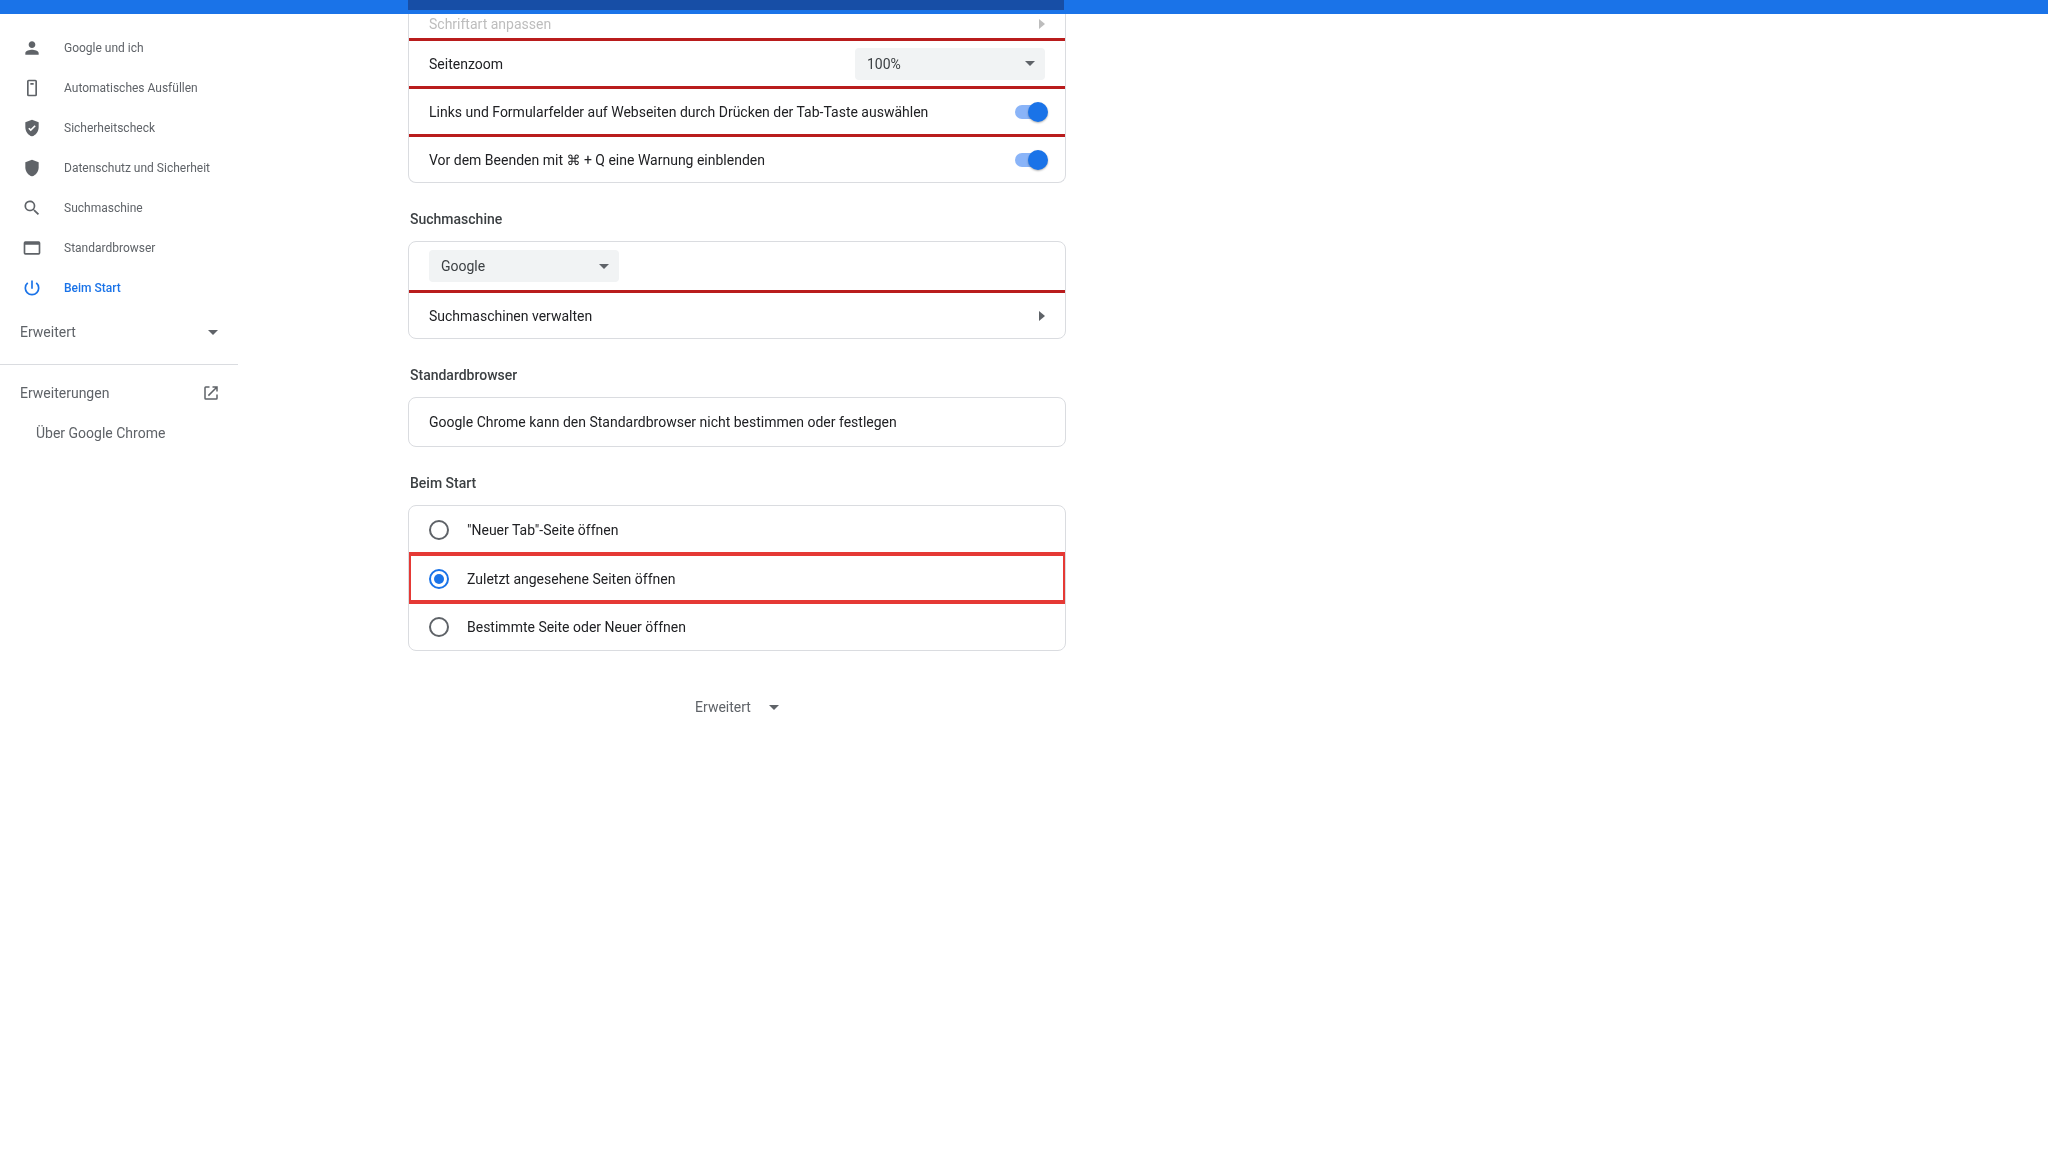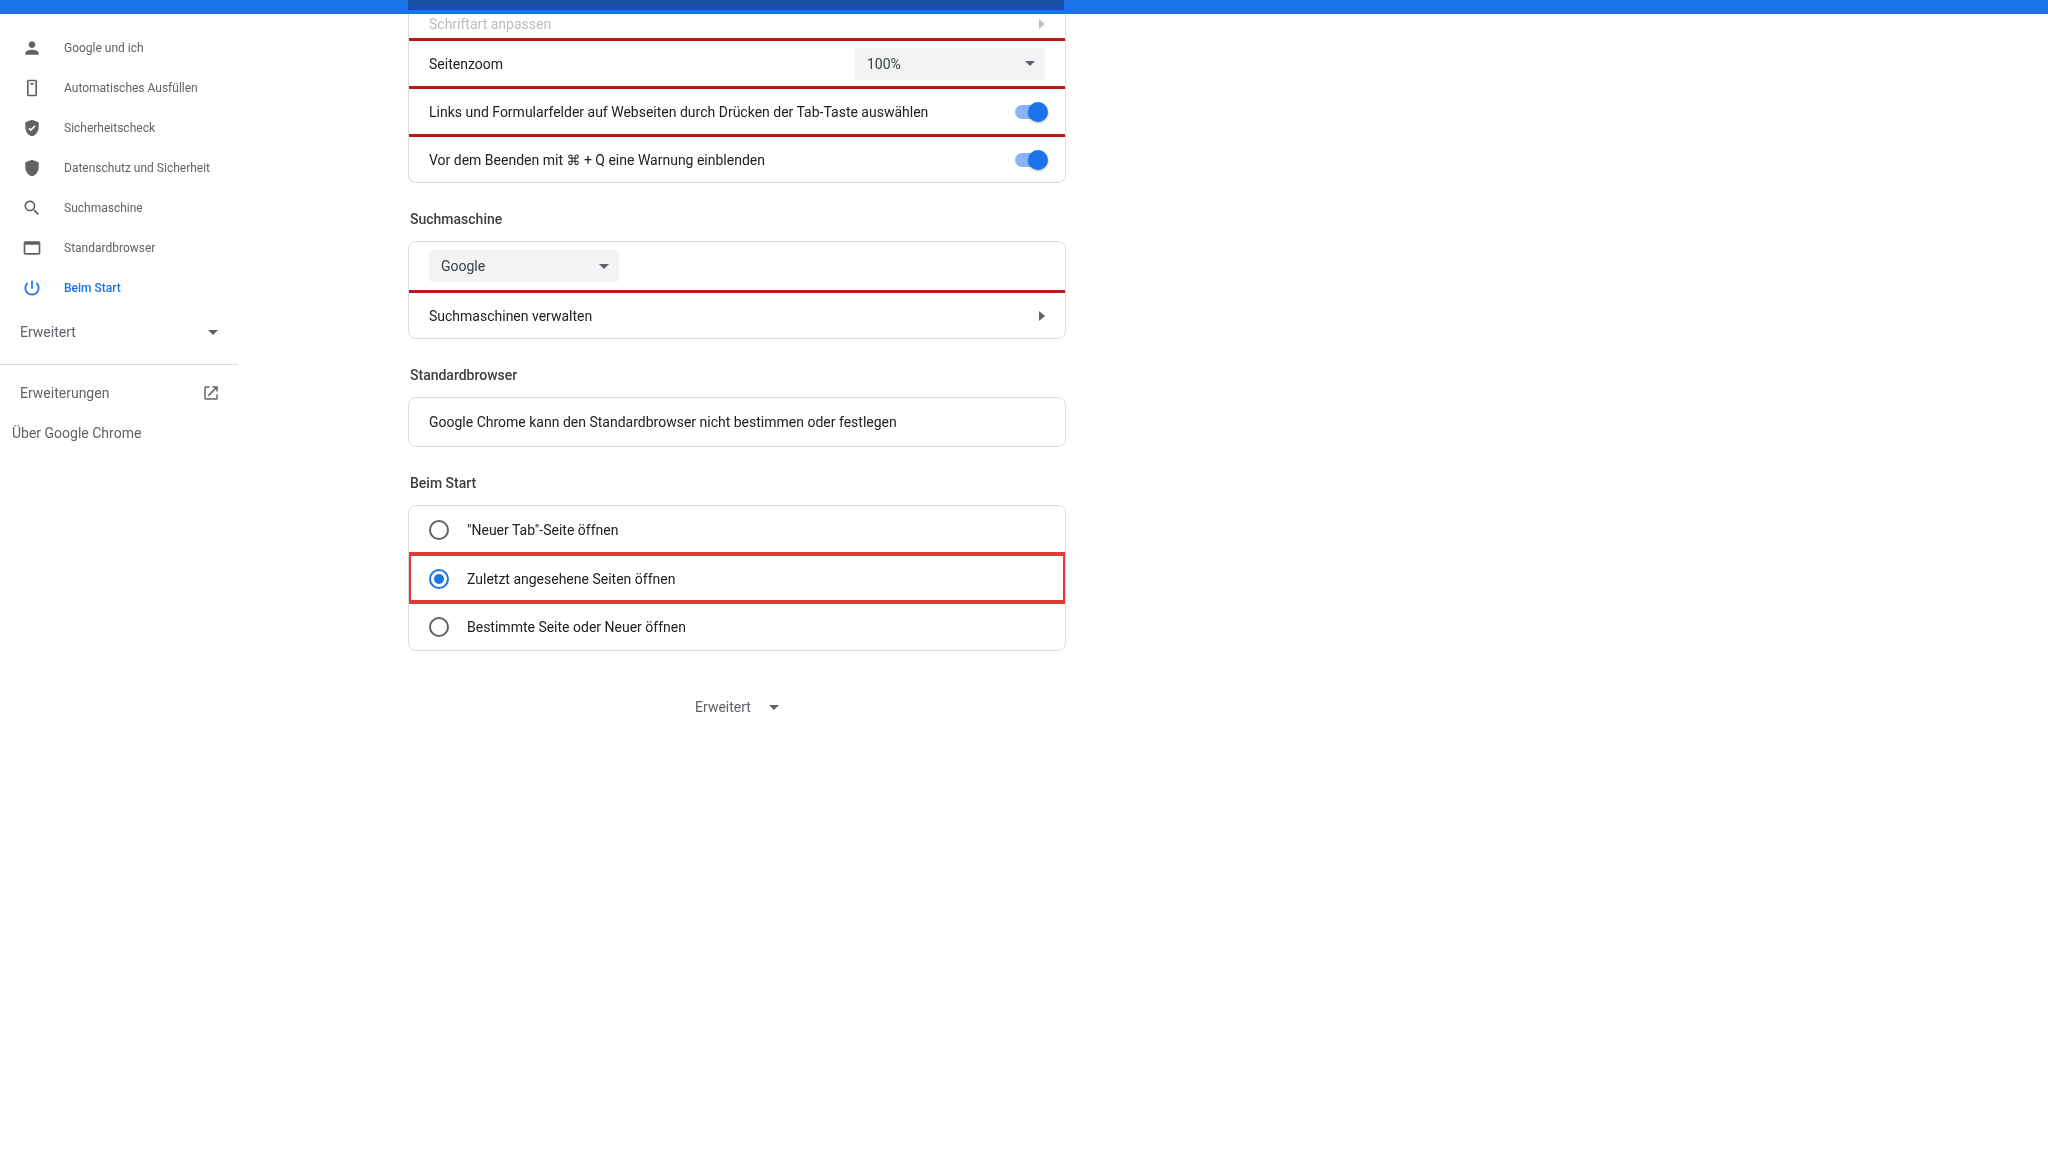--- a/index.html
+++ b/index.html
@@ -77,21 +77,21 @@
     height: 40px;
     padding: 0 18px 0 20px;
     color: #5f6368;
     font-size: 14px;
     cursor: pointer;
   }
   .sidebar-about {
     display: flex;
     align-items: center;
     height: 40px;
-    padding-left: 12px;
+    padding-left: 36px;
     color: #5f6368;
     font-size: 14px;
     cursor: pointer;
   }
   .main {
     flex: 1;
     background: #fff;
     display: flex;
     justify-content: flex-start;
     padding-left: 170px;

